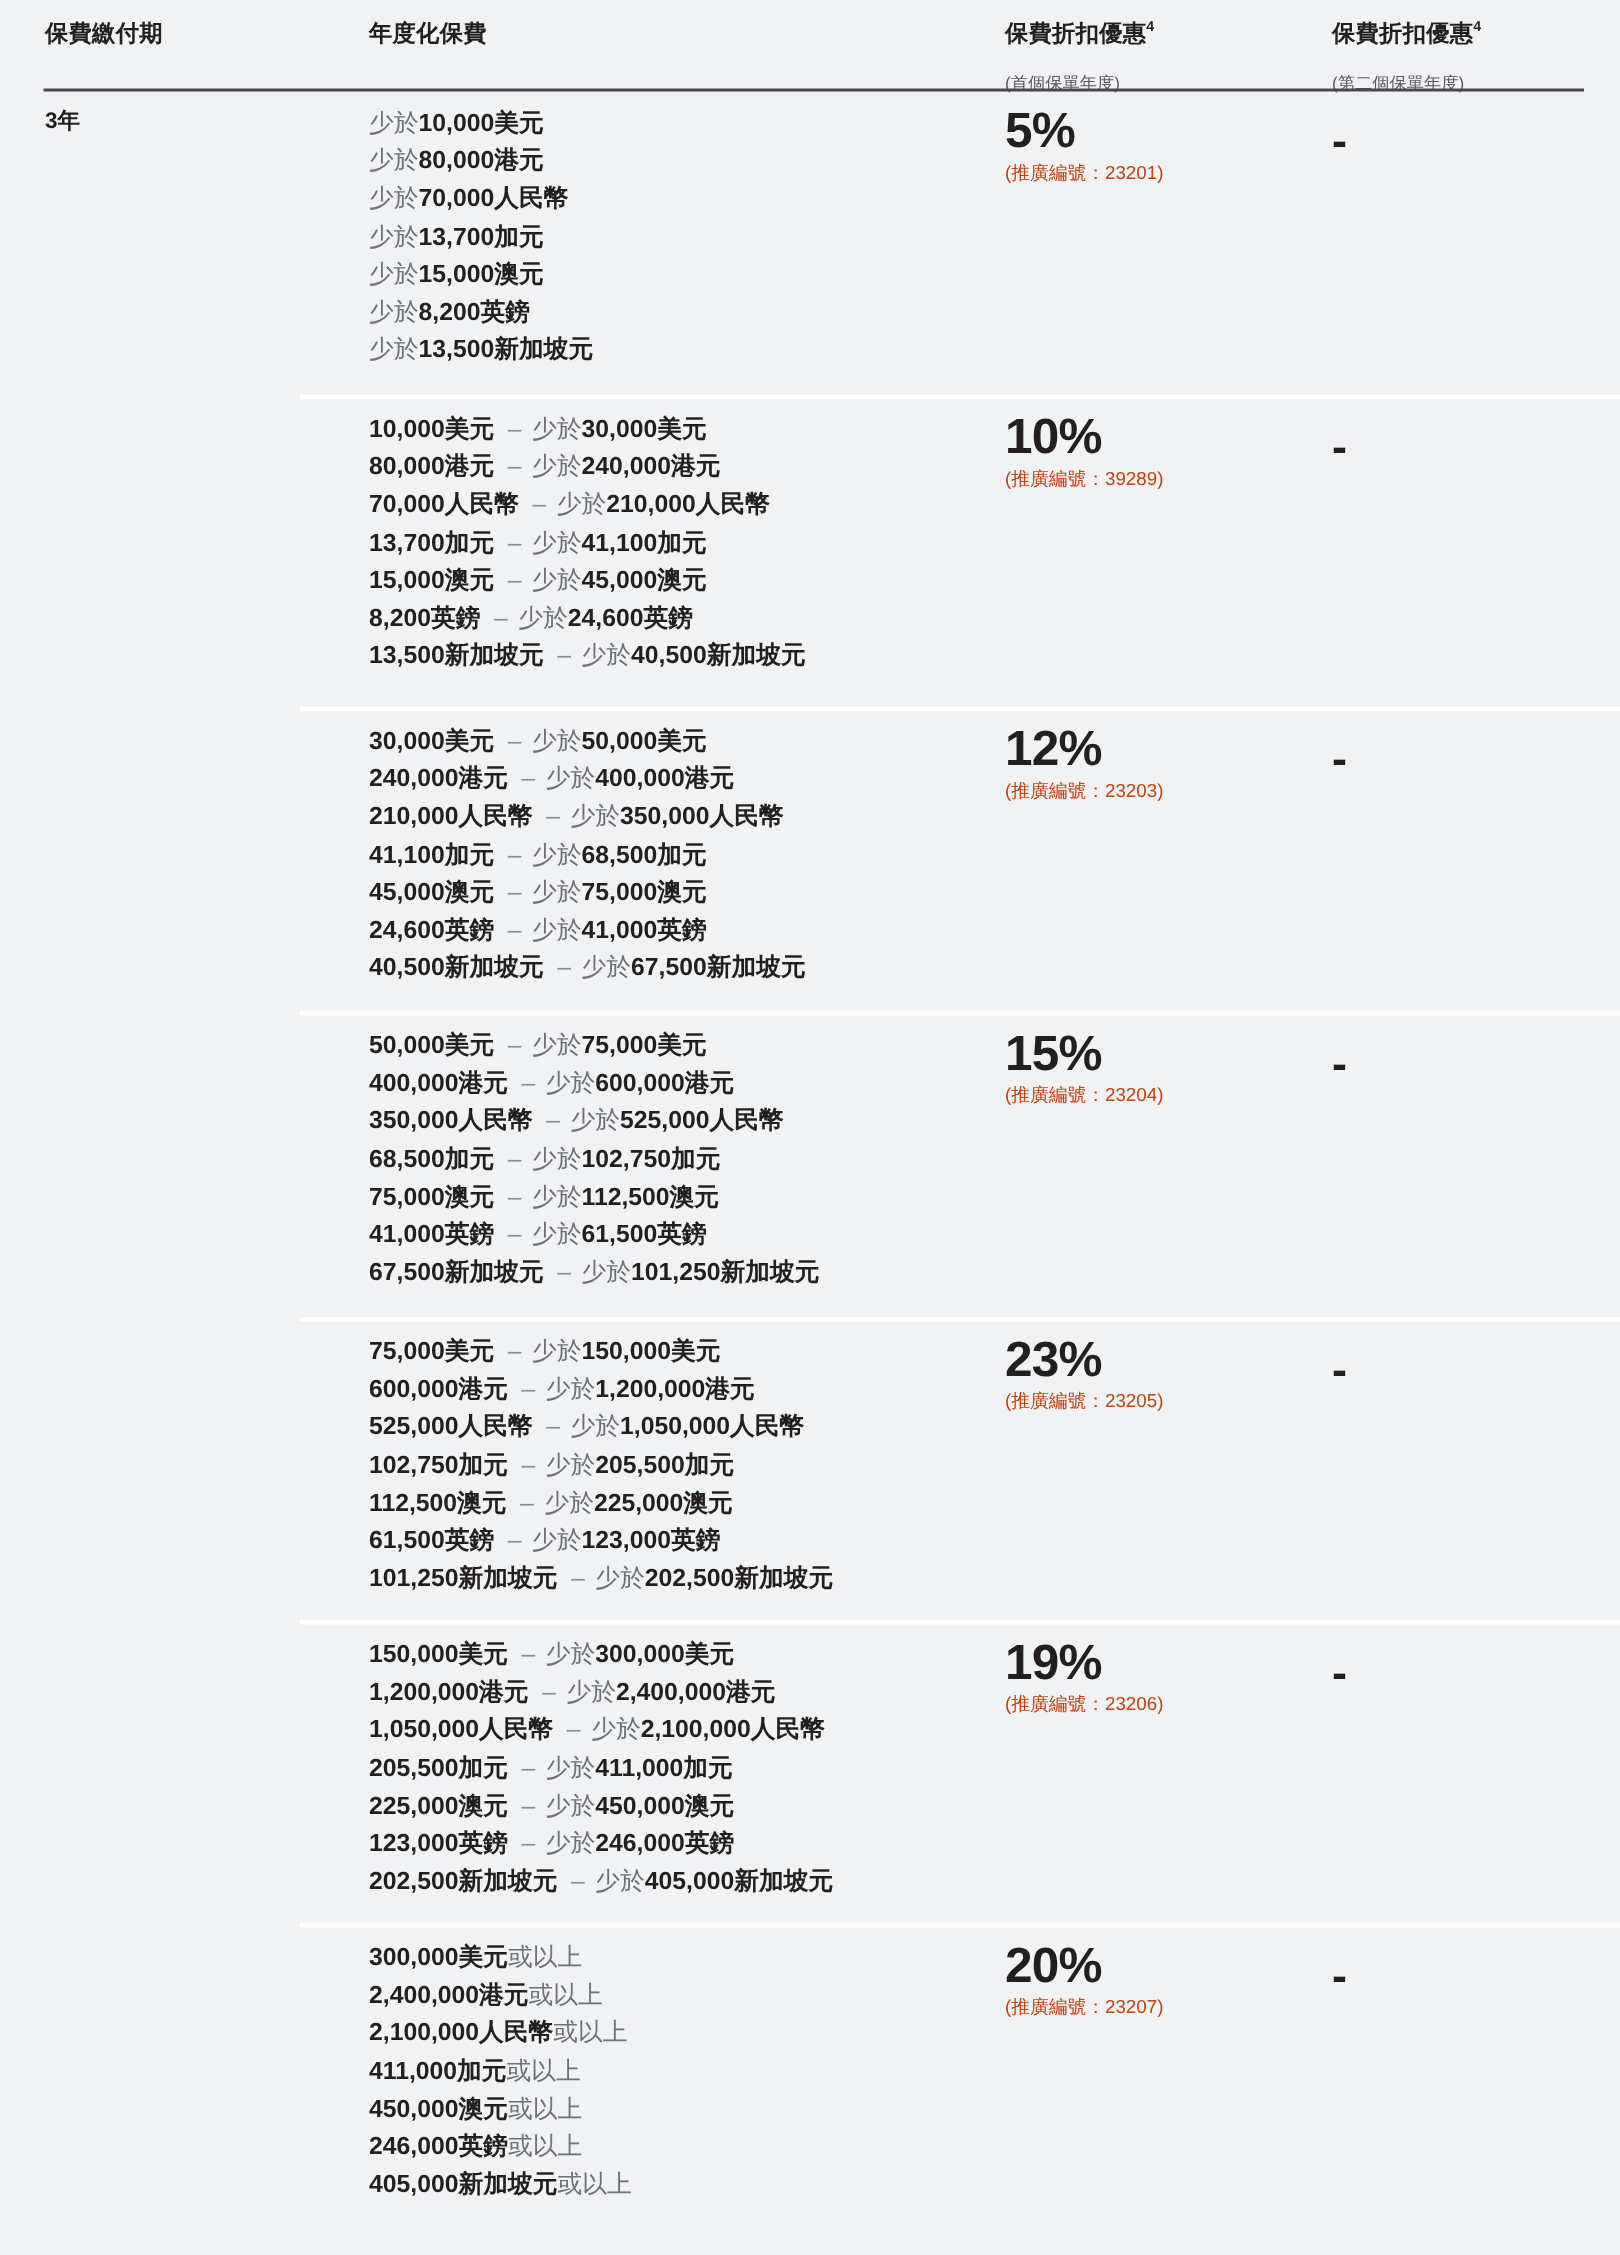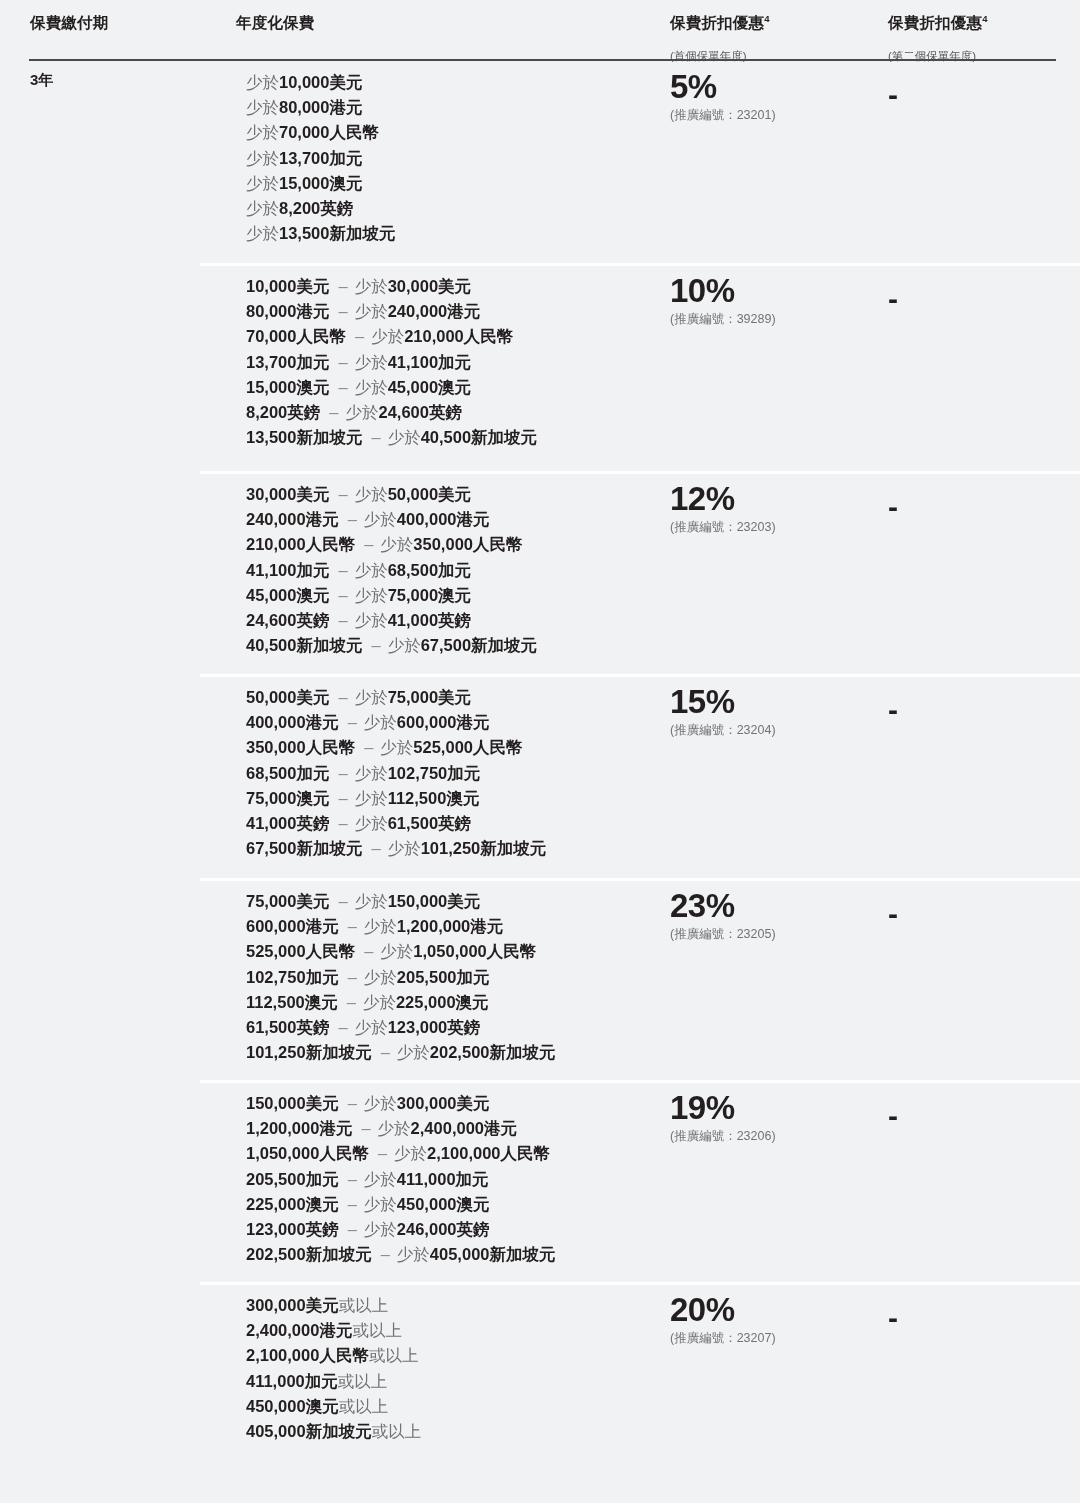--- a/index.html
+++ b/index.html
@@ -43,21 +43,21 @@
     line-height: 0;
   }
   .hdr-sub {
     font-size: 11.5px;
     font-weight: normal;
     color: #58585b;
     margin-top: 18px;
     white-space: nowrap;
   }
   .hdr-c1 { left: 30px; }
-  .hdr-c2 { left: 236px; }
+  .hdr-c2 { left: 246px; }
   .hdr-c3 { left: 670px; }
   .hdr-c4 { left: 888px; }
 
   .header-rule {
     position: absolute;
     left: 29px;
     right: 24px;
     top: 59px;
     height: 2px;
     background: #4a4a4d;
@@ -144,21 +144,21 @@
   .disc-pct {
     font-size: 33px;
     font-weight: bold;
     line-height: 0.95;
     letter-spacing: -0.5px;
     color: #231f20;
   }
   .disc-code {
     font-size: 12.5px;
     font-weight: normal;
-    color: #737373;
+    color: #c2410c;
     margin-top: 5px;
     white-space: nowrap;
   }
   .disc-dash {
     font-size: 30px;
     font-weight: bold;
     line-height: 1;
     color: #231f20;
   }
 </style>
@@ -466,20 +466,23 @@
         <div class="band-line single">
           <span class="band-lo"><span class="amt">2,100,000人民幣</span><span class="qual">或以上</span></span>
         </div>
         <div class="band-line single">
           <span class="band-lo"><span class="amt">411,000加元</span><span class="qual">或以上</span></span>
         </div>
         <div class="band-line single">
           <span class="band-lo"><span class="amt">450,000澳元</span><span class="qual">或以上</span></span>
         </div>
         <div class="band-line single">
+          <span class="band-lo"><span class="amt">246,000英鎊</span><span class="qual">或以上</span></span>
+        </div>
+        <div class="band-line single">
           <span class="band-lo"><span class="amt">405,000新加坡元</span><span class="qual">或以上</span></span>
         </div>
       </div>
       <div class="col-disc1">
         <div class="disc-pct">20%</div>
         <div class="disc-code">(推廣編號：23207)</div>
       </div>
       <div class="col-disc2">
         <div class="disc-dash">-</div>
       </div>

